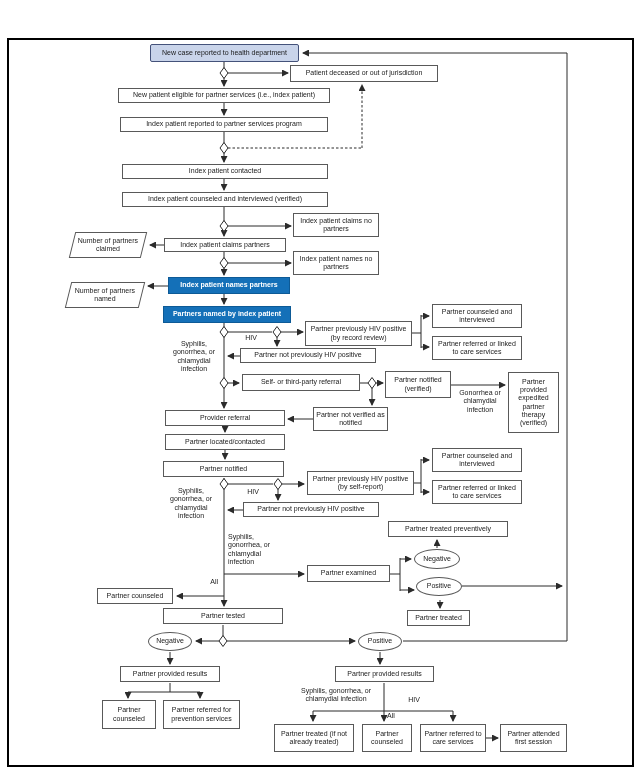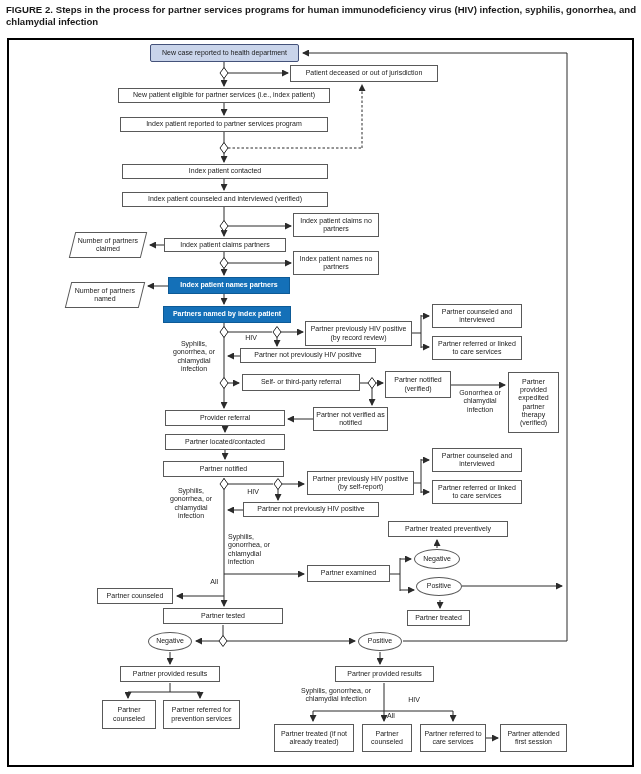--- a/index.html
+++ b/index.html
@@ -46,21 +46,20 @@
   .lbl{
     position:absolute;font-size:7px;line-height:1.18;color:#1a1a1a;
     text-align:center;
   }
   .lbl.left{text-align:left;} .lbl.right{text-align:right;}
 </style>
 </head>
 <body>
 
 <div id="canvas">
-  <div id="figure-title">FIGURE 2. Steps in the process for partner services programs for human immunodeficiency virus (HIV) infection, syphilis, gonorrhea, and chlamydial infection</div>
   <div id="figure-border"></div>
 
   <svg class="wires" width="641" height="774">
     <defs>
       <marker id="arr" markerUnits="userSpaceOnUse" markerWidth="7" markerHeight="7" refX="6" refY="3.5" orient="auto">
         <path d="M0,0 L7,3.5 L0,7 Z" fill="#2b2b2b"></path>
       </marker>
     </defs>
     <g stroke="#2b2b2b" stroke-width="1" fill="none">
 

